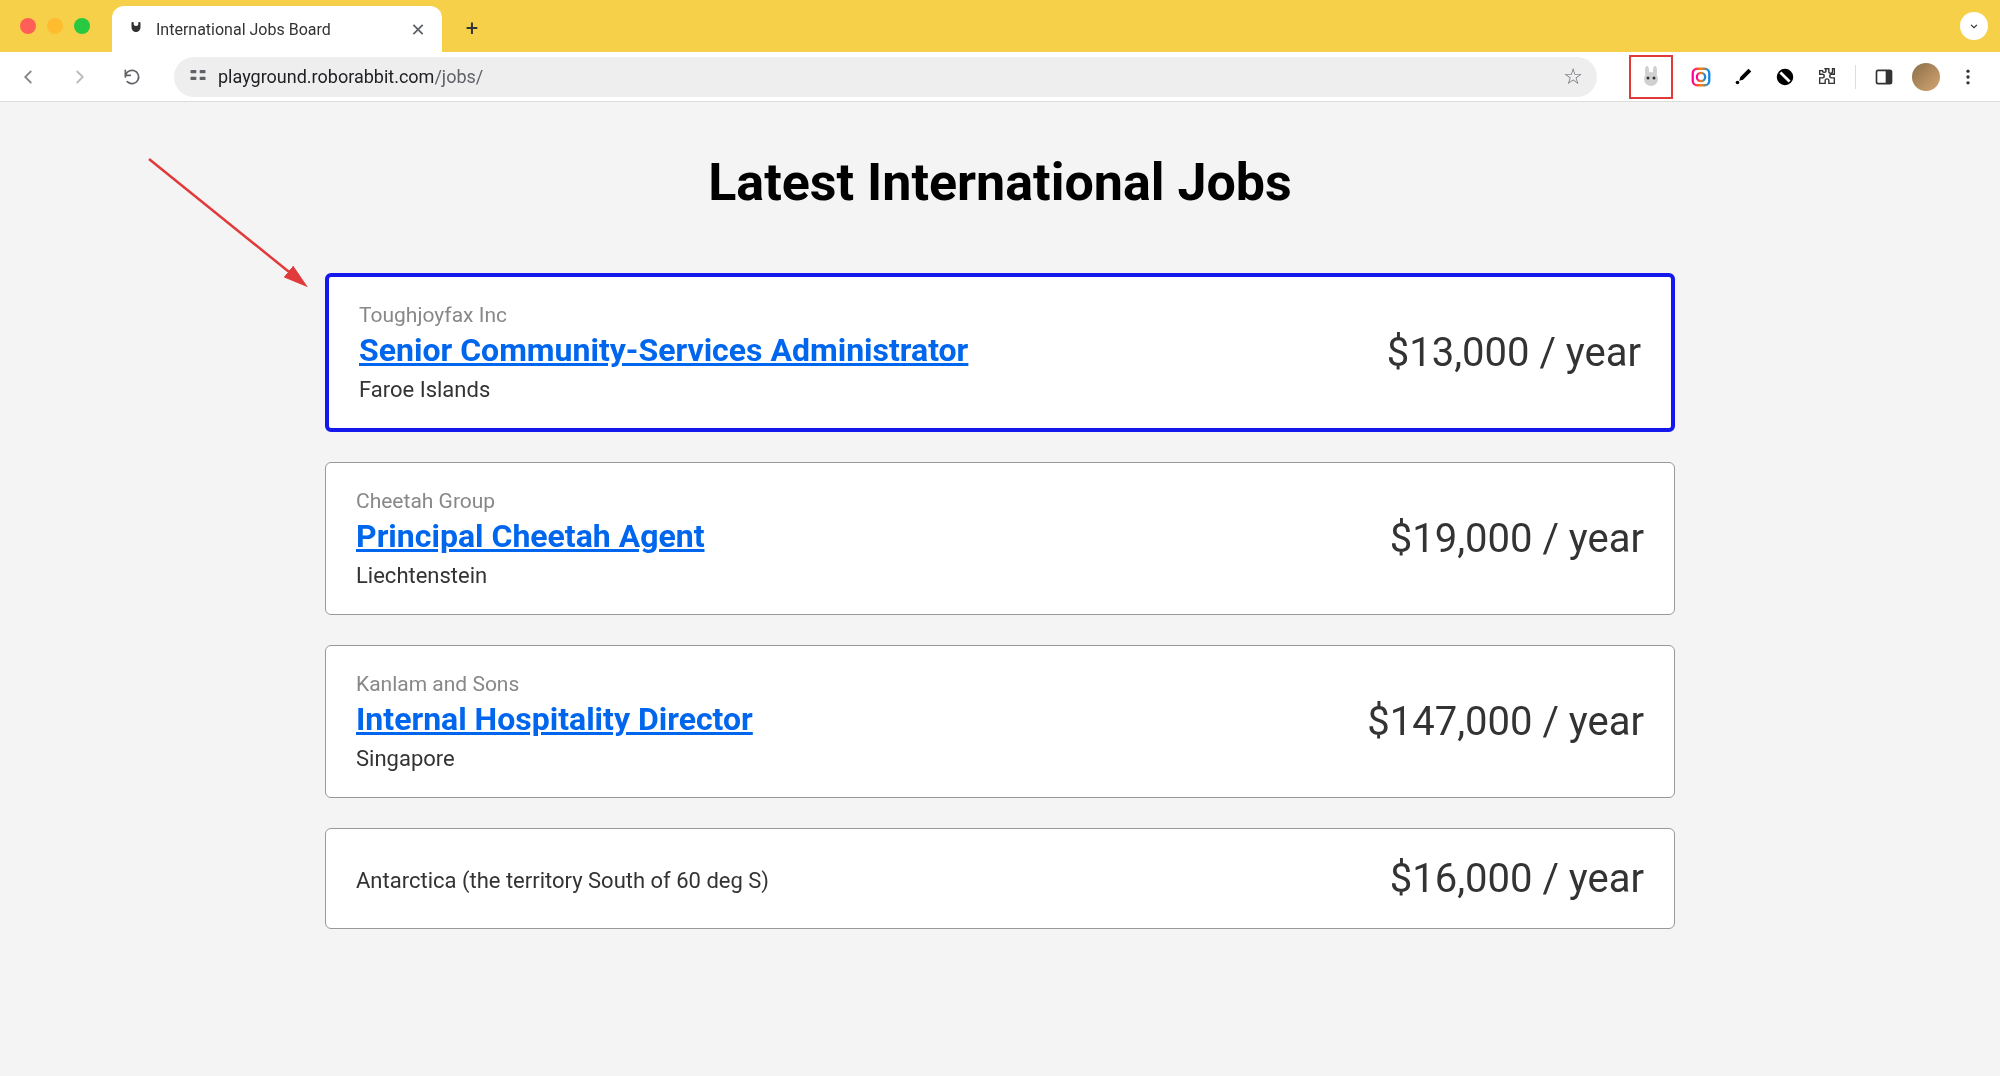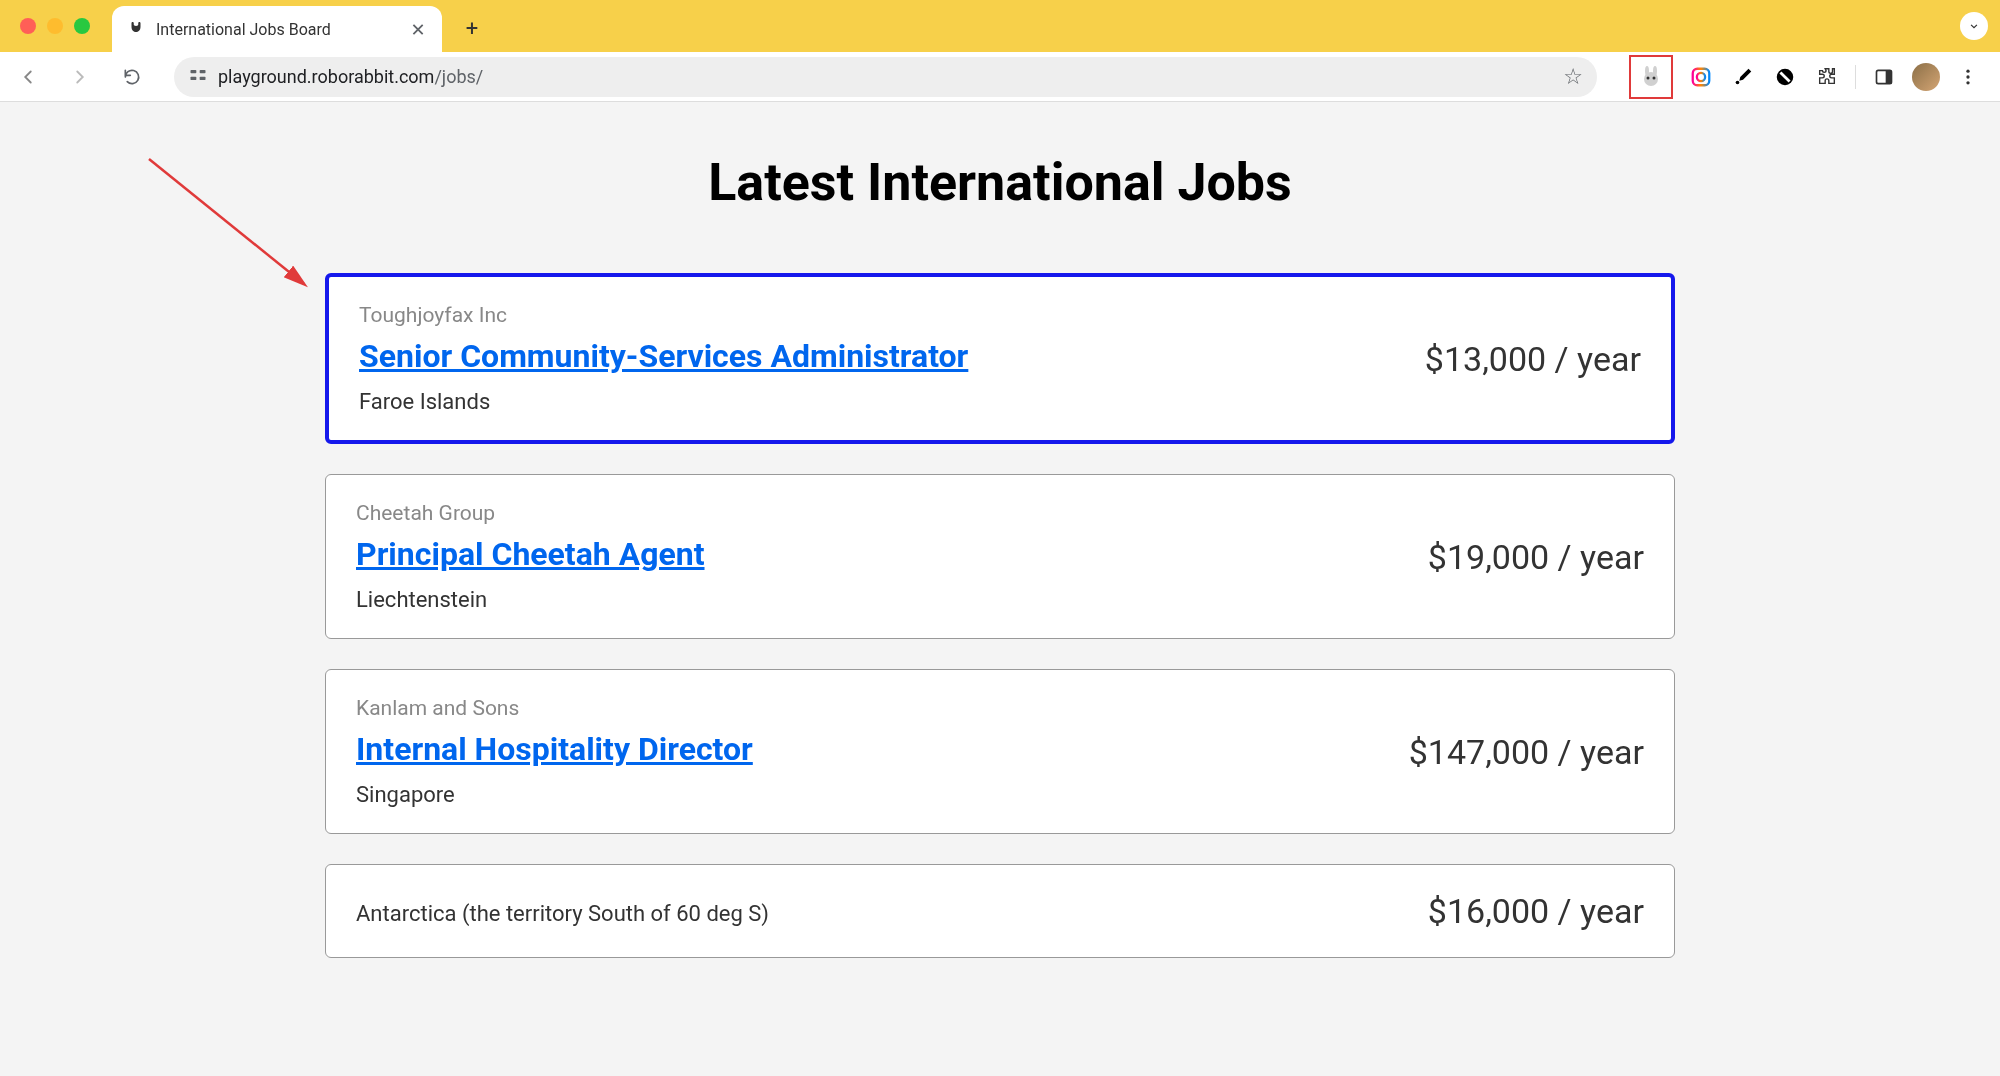--- a/index.html
+++ b/index.html
@@ -234,21 +234,21 @@
       align-items: center;
     }
     
     .job-card.highlighted {
       border: 4px solid #1518ec;
     }
     
     .job-left {
       display: flex;
       flex-direction: column;
-      gap: 10px;
+      gap: 4px;
     }
     
     .job-company {
       font-size: 21px;
       color: #888;
     }
     
     .job-title {
       font-size: 32px;
       font-weight: 700;
@@ -257,21 +257,21 @@
       cursor: pointer;
     }
     
     .job-location {
       font-size: 22px;
       color: #333;
       margin-top: 4px;
     }
     
     .job-salary {
-      font-size: 34px;
+      font-size: 40px;
       color: #333;
     }
     
     
     .annotation-arrow {
       position: absolute;
       left: 144px;
       top: 52px;
       pointer-events: none;
     }

